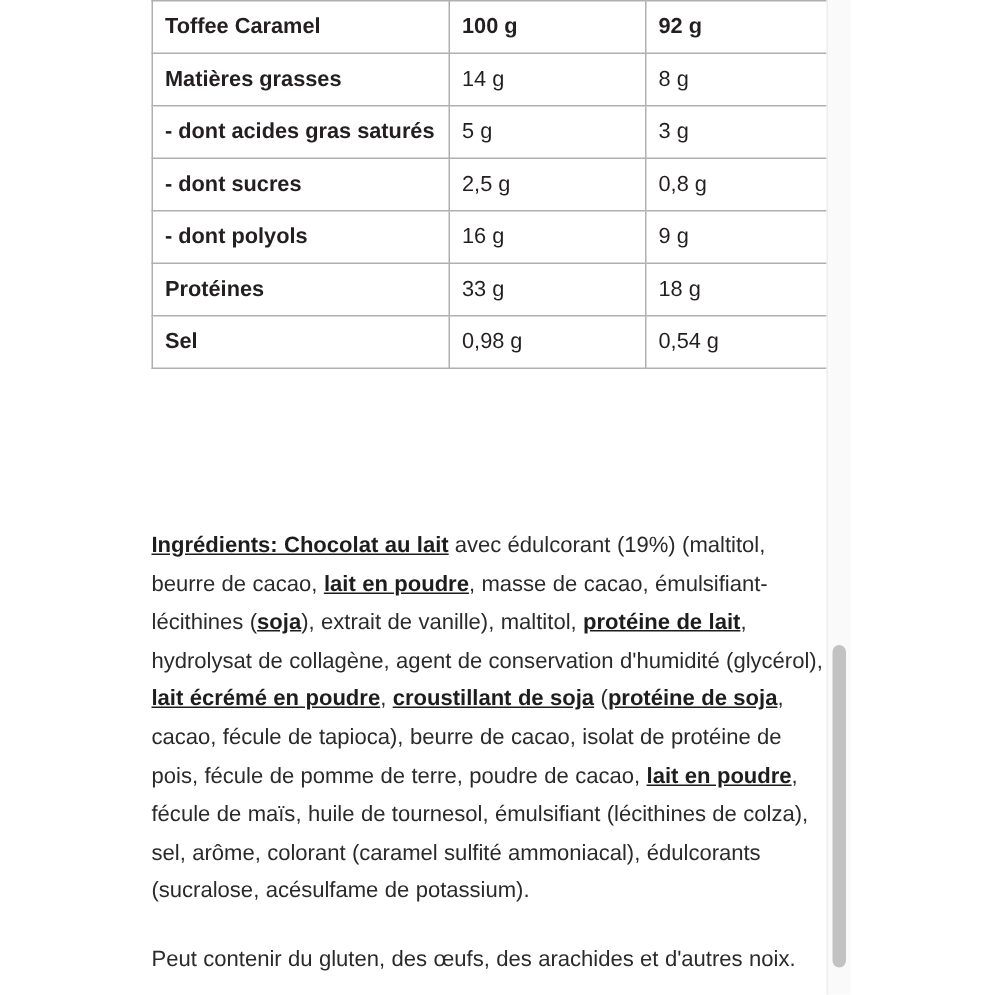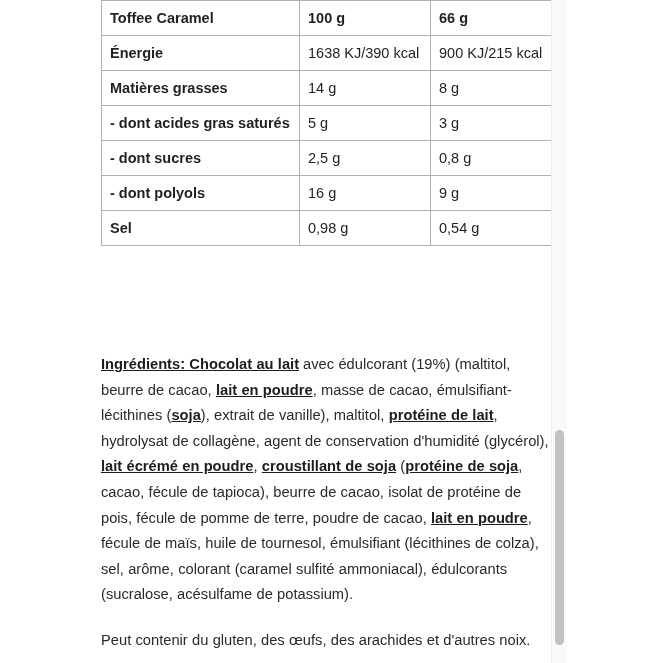--- a/index.html
+++ b/index.html
@@ -72,26 +72,21 @@
   <table class="nutri-table">
     <colgroup>
       <col class="col-label">
         <col class="col-v1">
         <col class="col-v2">
     </colgroup>
     <tbody>
       <tr>
         <td class="b">Toffee Caramel</td>
         <td class="b">100 g</td>
-        <td class="b">66 g</td>
-      </tr>
-      <tr>
-        <td class="b">Énergie</td>
-        <td>1638 KJ/390 kcal</td>
-        <td>900 KJ/215 kcal</td>
+        <td class="b">92 g</td>
       </tr>
       <tr>
         <td class="b">Matières grasses</td>
         <td>14 g</td>
         <td>8 g</td>
       </tr>
       <tr>
         <td class="sub">- dont acides gras saturés</td>
         <td>5 g</td>
         <td>3 g</td>
@@ -100,20 +95,25 @@
         <td class="sub">- dont sucres</td>
         <td>2,5 g</td>
         <td>0,8 g</td>
       </tr>
       <tr>
         <td class="sub">- dont polyols</td>
         <td>16 g</td>
         <td>9 g</td>
       </tr>
       <tr>
+        <td class="b">Protéines</td>
+        <td>33 g</td>
+        <td>18 g</td>
+      </tr>
+      <tr>
         <td class="b">Sel</td>
         <td>0,98 g</td>
         <td>0,54 g</td>
       </tr>
     </tbody>
   </table>
 
   <div class="textblock">
     <p class="para"><b>Ingrédients: Chocolat au lait</b><span class="gap"></span><span id="ingredients-body"><span>avec édulcorant (19%) (maltitol, beurre de cacao, </span><b>lait en poudre</b><span>, masse de cacao, émulsifiant-lécithines (</span><b>soja</b><span>), extrait de vanille), maltitol, </span><b>protéine de lait</b><span>, hydrolysat de collagène, agent de conservation d'humidité (glycérol), </span><b>lait écrémé en poudre</b><span>, </span><b>croustillant de soja</b><span> (</span><b>protéine de soja</b><span>, cacao, fécule de tapioca), beurre de cacao, isolat de protéine de pois, fécule de pomme de terre, poudre de cacao, </span><b>lait en poudre</b><span>, fécule de maïs, huile de tournesol, émulsifiant (lécithines de colza), sel, arôme, colorant (caramel sulfité ammoniacal), édulcorants (sucralose, acésulfame de potassium).</span></span></p>
     <p class="para">Peut contenir du gluten, des œufs, des arachides et d'autres noix.</p>

